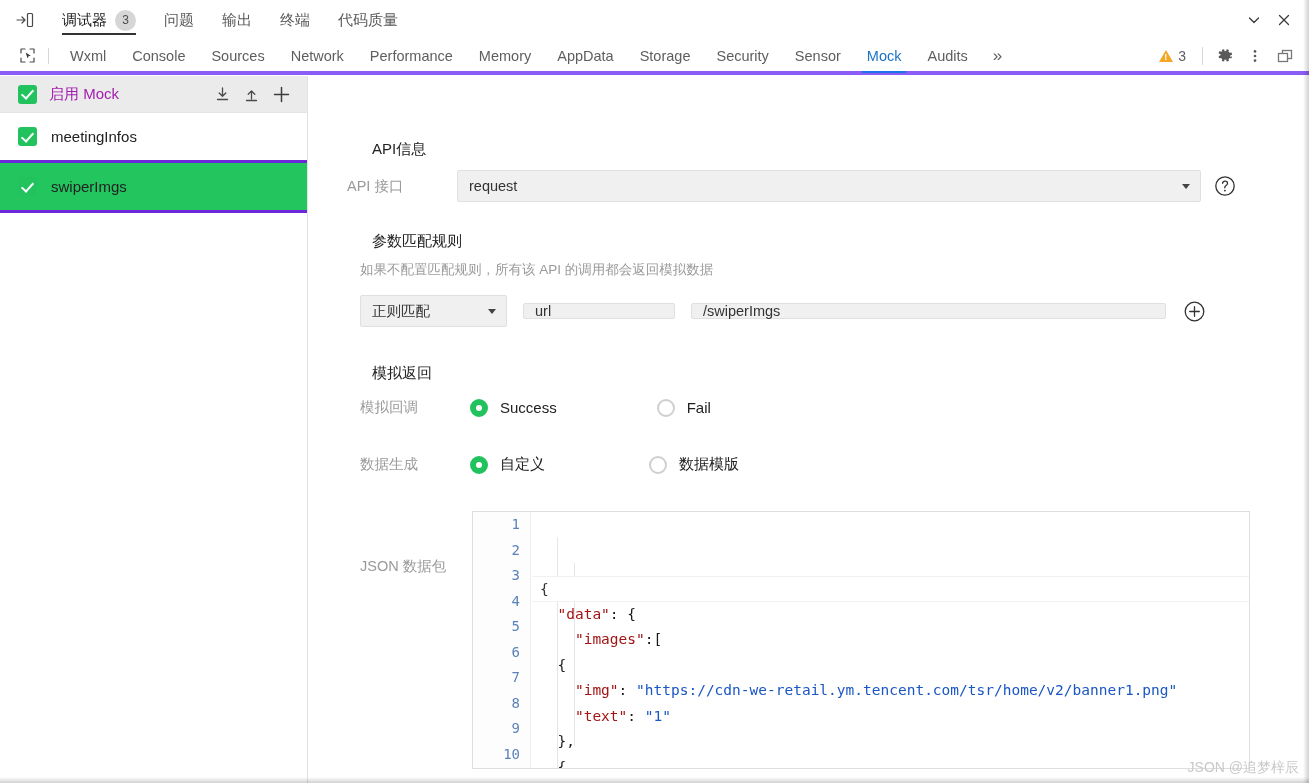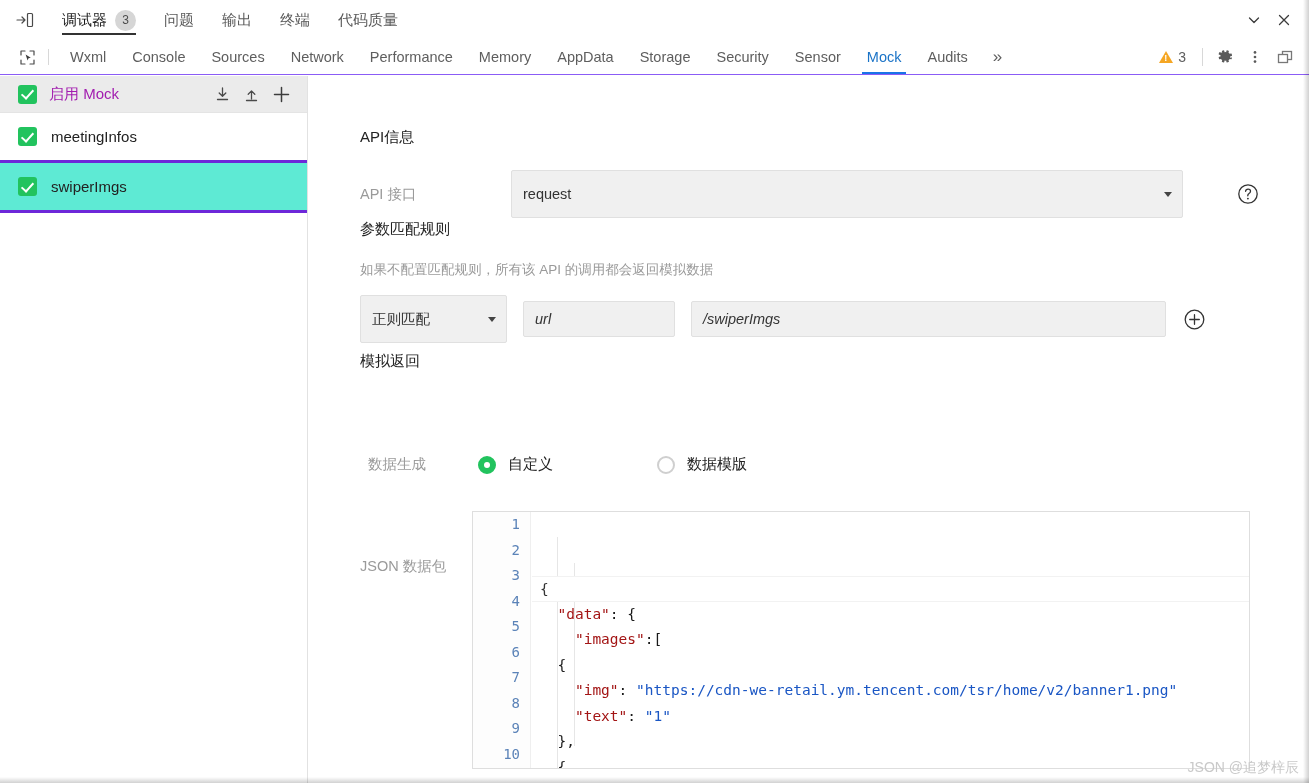--- a/index.html
+++ b/index.html
@@ -68,21 +68,21 @@
     width: 26px; height: 26px;
     display: flex; align-items: center; justify-content: center;
     color: #4a4a4a;
   }
 
   
   .dt-bar {
     position: absolute; left: 0; top: 40px;
     width: 1309px; height: 35px;
     background: #ffffff;
-    border-bottom: 1px solid #8b5cf6;
+    border-bottom: 4px solid #8b5cf6;
     display: flex; align-items: center;
   }
   .dt-inspect {
     width: 30px; height: 34px;
     display: flex; align-items: center; justify-content: center;
     margin-left: 12px;
   }
   .dt-sep {
     width: 1px; height: 16px; background: #d8d8d8;
     margin: 0 8px 0 6px;
@@ -155,21 +155,21 @@
   .sb-actions { display: flex; align-items: center; gap: 12px; }
   .sb-act { color: #4a4a4a; display: flex; align-items: center; }
   .sb-item {
     height: 50px;
     display: flex; align-items: center;
     padding: 0 18px;
     border-bottom: 3px solid #6d28d9;
     font-size: 15px;
     color: #222;
   }
-  .sb-item.selected { background: #5eead4; }
+  .sb-item.selected { background: #22c55e; }
   .sb-item-label { margin-left: 14px; }
 
   
   .cbx {
     width: 19px; height: 19px;
     border-radius: 3px;
     background: #22c35e;
     position: relative;
     flex: none;
   }
@@ -185,64 +185,63 @@
 
   
   .main {
     position: absolute; left: 309px; top: 76px;
     width: 1000px; height: 707px;
     background: #ffffff;
     overflow: hidden;
   }
   .sec-title {
     font-size: 15px; color: #222;
-    margin: 0;
+    margin: 12px;
   }
   .sec-sub {
     font-size: 13.5px; color: #9a9a9a;
     margin-top: 9px;
   }
   .row { display: flex; align-items: center; }
   .field-label {
     width: 110px;
     font-size: 14.5px;
     color: #9a9a9a;
     flex: none;
   }
 
   
   .sel {
     position: relative;
-    height: 48px;
+    height: 32px;
     background: #f0f0f0;
     border: 1px solid #e0e0e0;
     border-radius: 2px;
     display: flex; align-items: center;
     padding: 0 26px 0 11px;
     font-size: 14.5px;
     color: #333;
   }
   .sel .caret {
     position: absolute; right: 10px; top: 50%;
     margin-top: -2px;
     width: 0; height: 0;
     border-left: 4px solid transparent;
     border-right: 4px solid transparent;
     border-top: 5px solid #444;
   }
   .txtbox {
-    height: 36px;
+    height: 16px;
     background: #f0f0f0;
     border: 1px solid #e0e0e0;
     border-radius: 2px;
     display: flex; align-items: center;
     padding: 0 11px;
     font-size: 14.5px;
     color: #333;
-    font-style: italic;
   }
 
   .icon-round {
     width: 24px; height: 24px; flex: none;
     color: #444;
   }
 
   
   .radio-grp { display: flex; align-items: center; }
   .radio-opt {
@@ -477,21 +476,21 @@
           <span class="cbx"></span>
           <span class="sb-item-label">swiperImgs</span>
         </div>
       </div>
   </div>
 
   <div class="main">
 
     <div class="sec-title" style="position:absolute;left:51px;top:52px;">API信息</div>
 
-    <div class="row" style="position:absolute;left:51px;top:94px;width:900px;gap:41px;">
+    <div class="row" style="position:absolute;left:38px;top:94px;width:900px;">
       <span class="field-label">API 接口</span>
       <span class="sel" style="width:744px;">
         <span>request</span>
         <i class="caret"></i>
       </span>
       <span class="icon-round" style="margin-left:12px;">
         <svg width="24" height="24" viewBox="0 0 24 24" fill="none">
           <circle cx="12" cy="12" r="9.2" stroke="#333" stroke-width="1.3"></circle>
           <path d="M9.6 9.3c.1-1.3 1.1-2.2 2.5-2.2 1.4 0 2.4.9 2.4 2.1 0 1-.5 1.6-1.5 2.3-.9.6-1.2 1-1.2 1.9v.4" stroke="#333" stroke-width="1.3" stroke-linecap="round"></path>
           <circle cx="11.9" cy="16.6" r="0.95" fill="#333"></circle>
@@ -516,22 +515,35 @@
       <span class="icon-round" style="margin-left:16px;">
         <svg width="25" height="25" viewBox="0 0 25 25" fill="none">
           <circle cx="12.5" cy="12.5" r="9.3" stroke="#333" stroke-width="1.3"></circle>
           <path d="M12.5 7.7v9.6M7.7 12.5h9.6" stroke="#333" stroke-width="1.3" stroke-linecap="round"></path>
         </svg>
       </span>
     </div>
 
     <div class="sec-title" style="position:absolute;left:51px;top:276px;">模拟返回</div>
 
-
-    <div class="row" style="position:absolute;left:59px;top:379px;width:600px;align-items:flex-end;">
+    <div class="row" style="position:absolute;left:51px;top:322px;width:600px;">
+      <span class="field-label">模拟回调</span>
+      <span class="radio-grp" id="cbOpts">
+          <span class="radio-opt" style="margin-left: 0px;">
+            <span class="rdo on"></span>
+            <span class="rdo-label">Success</span>
+          </span>
+          <span class="radio-opt" style="margin-left: 100px;">
+            <span class="rdo"></span>
+            <span class="rdo-label">Fail</span>
+          </span>
+        </span>
+    </div>
+
+    <div class="row" style="position:absolute;left:51px;top:379px;width:600px;align-items:flex-end;">
       <span class="field-label">数据生成</span>
       <span class="radio-grp" id="dgOpts">
           <span class="radio-opt" style="margin-left: 0px;">
             <span class="rdo on"></span>
             <span class="rdo-label">自定义</span>
           </span>
           <span class="radio-opt" style="margin-left: 104px;">
             <span class="rdo"></span>
             <span class="rdo-label">数据模版</span>
           </span>

